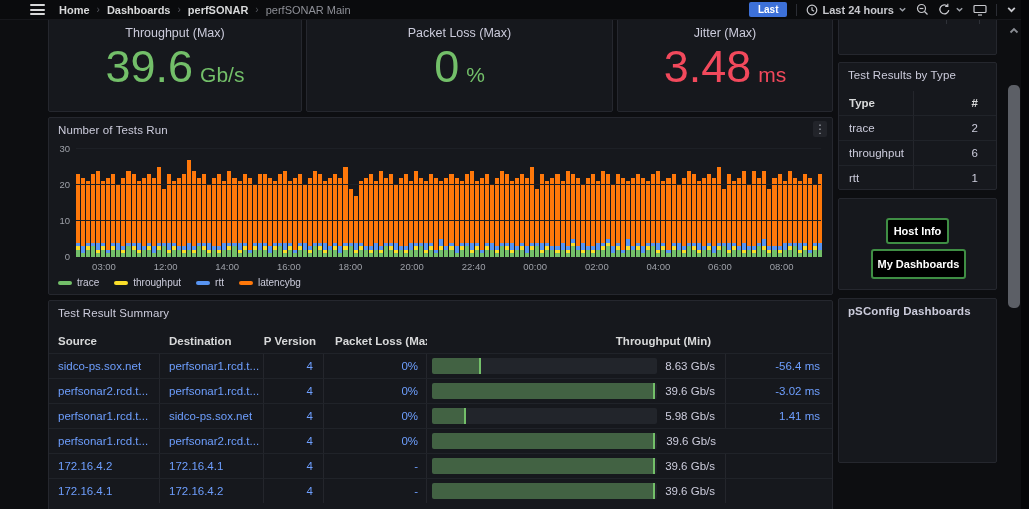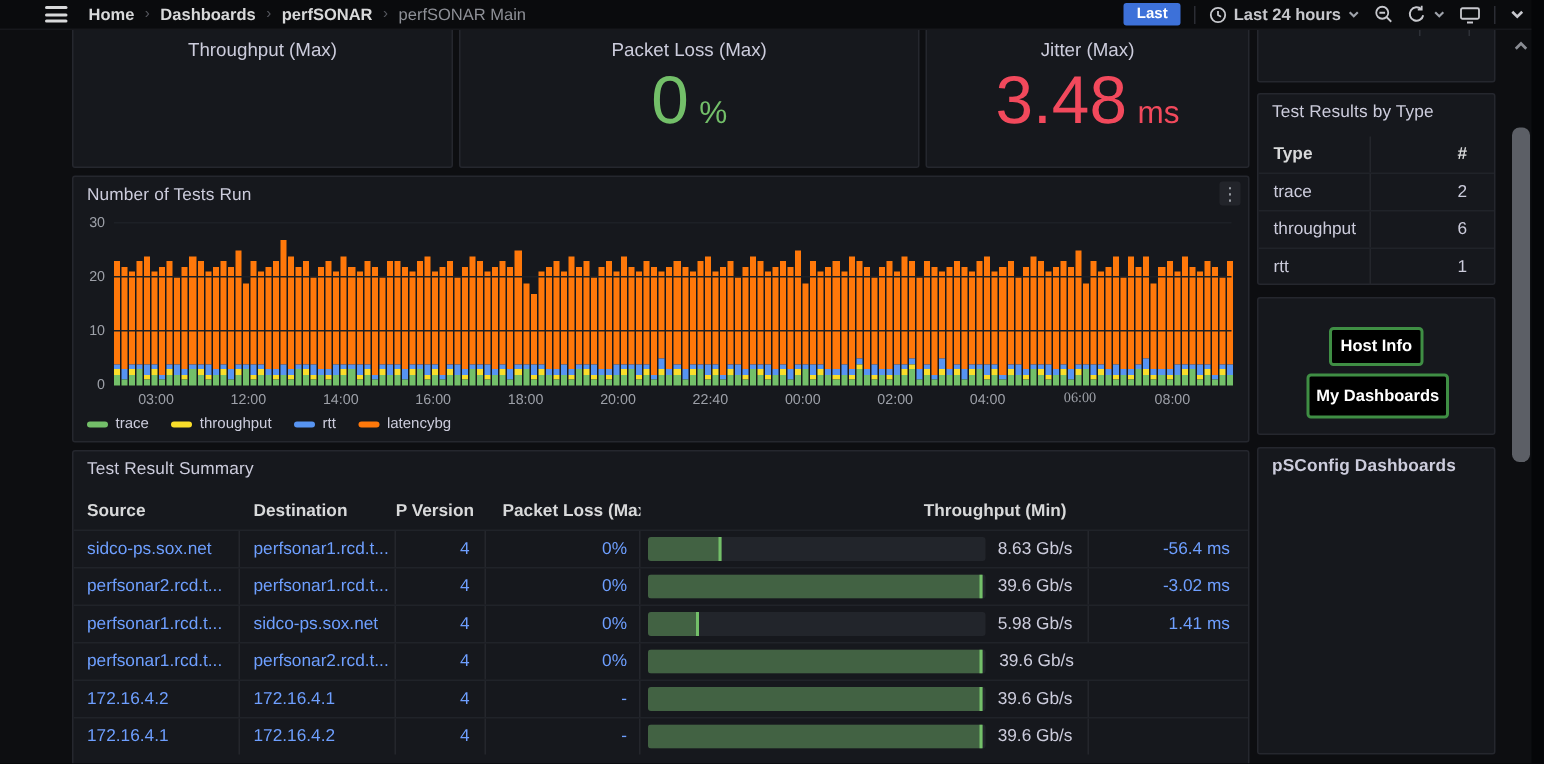--- a/index.html
+++ b/index.html
@@ -138,20 +138,24 @@
       </div>
       <div class="vdiv"></div>
       <svg width="11" height="11" viewBox="0 0 10 10" fill="none" stroke="#c7c8cd" stroke-width="1.6">
           <path d="M2 3.5 L5 6.5 L8 3.5"></path>
         </svg>
     </div>
   </div>
 
   <div class="panel stat" style="left:48px;top:16px;width:254px;height:96px">
     <div class="stitle">Throughput (Max)</div>
+    <div class="svalrow" style="color: rgb(115, 191, 105);">
+      <span class="sval">39.6</span>
+      <span class="sunit">Gb/s</span>
+    </div>
   </div>
   <div class="panel stat" style="left:306px;top:16px;width:307px;height:96px">
     <div class="stitle">Packet Loss (Max)</div>
     <div class="svalrow" style="color: rgb(115, 191, 105);">
       <span class="sval">0</span>
       <span class="sunit">%</span>
     </div>
   </div>
   <div class="panel stat" style="left:617px;top:16px;width:216px;height:96px">
     <div class="stitle">Jitter (Max)</div>
@@ -1065,21 +1069,21 @@
         <span class="xtick" style="left: 28px;">03:00</span>
         <span class="xtick" style="left: 89.6px;">12:00</span>
         <span class="xtick" style="left: 151.2px;">14:00</span>
         <span class="xtick" style="left: 212.8px;">16:00</span>
         <span class="xtick" style="left: 274.4px;">18:00</span>
         <span class="xtick" style="left: 336px;">20:00</span>
         <span class="xtick" style="left: 397.6px;">22:40</span>
         <span class="xtick" style="left: 459.2px;">00:00</span>
         <span class="xtick" style="left: 520.8px;">02:00</span>
         <span class="xtick" style="left: 582.4px;">04:00</span>
-        <span class="xtick" style="left: 644px; font-family: Liberation Serif, serif;">06:00</span>
+        <span class="xtick" style="left: 644px;">06:00</span>
         <span class="xtick" style="left: 705.6px;">08:00</span>
       </div>
     <div class="legend">
         <div class="litem">
           <div class="lmark" style="background: rgb(115, 191, 105);"></div>
           <span>trace</span>
         </div>
         <div class="litem">
           <div class="lmark" style="background: rgb(250, 222, 42);"></div>
           <span>throughput</span>
@@ -1210,21 +1214,21 @@
           <div class="s-c2">1</div>
         </div>
       </div>
   </div>
 
   <div class="panel" style="left:838px;top:198px;width:159px;height:92px">
     <div class="green-btn" style="left:47px;top:19px;width:63px;height:26px">Host Info</div>
     <div class="green-btn" style="left:32px;top:50px;width:95px;height:30px">My Dashboards</div>
   </div>
 
-  <div class="panel" style="left:838px;top:298px;width:159px;height:205px">
+  <div class="panel" style="left:838px;top:298px;width:159px;height:165px">
     <div class="ptitle" style="font-weight:700">pSConfig Dashboards</div>
   </div>
 
   <div class="sb-up">
     <svg width="14" height="14" viewBox="0 0 14 14" fill="none" stroke="#8a8d94" stroke-width="1.8">
         <path d="M3.5 8.5 L7 5 L10.5 8.5"></path>
       </svg>
   </div>
   <div class="sb-thumb"></div>
 

